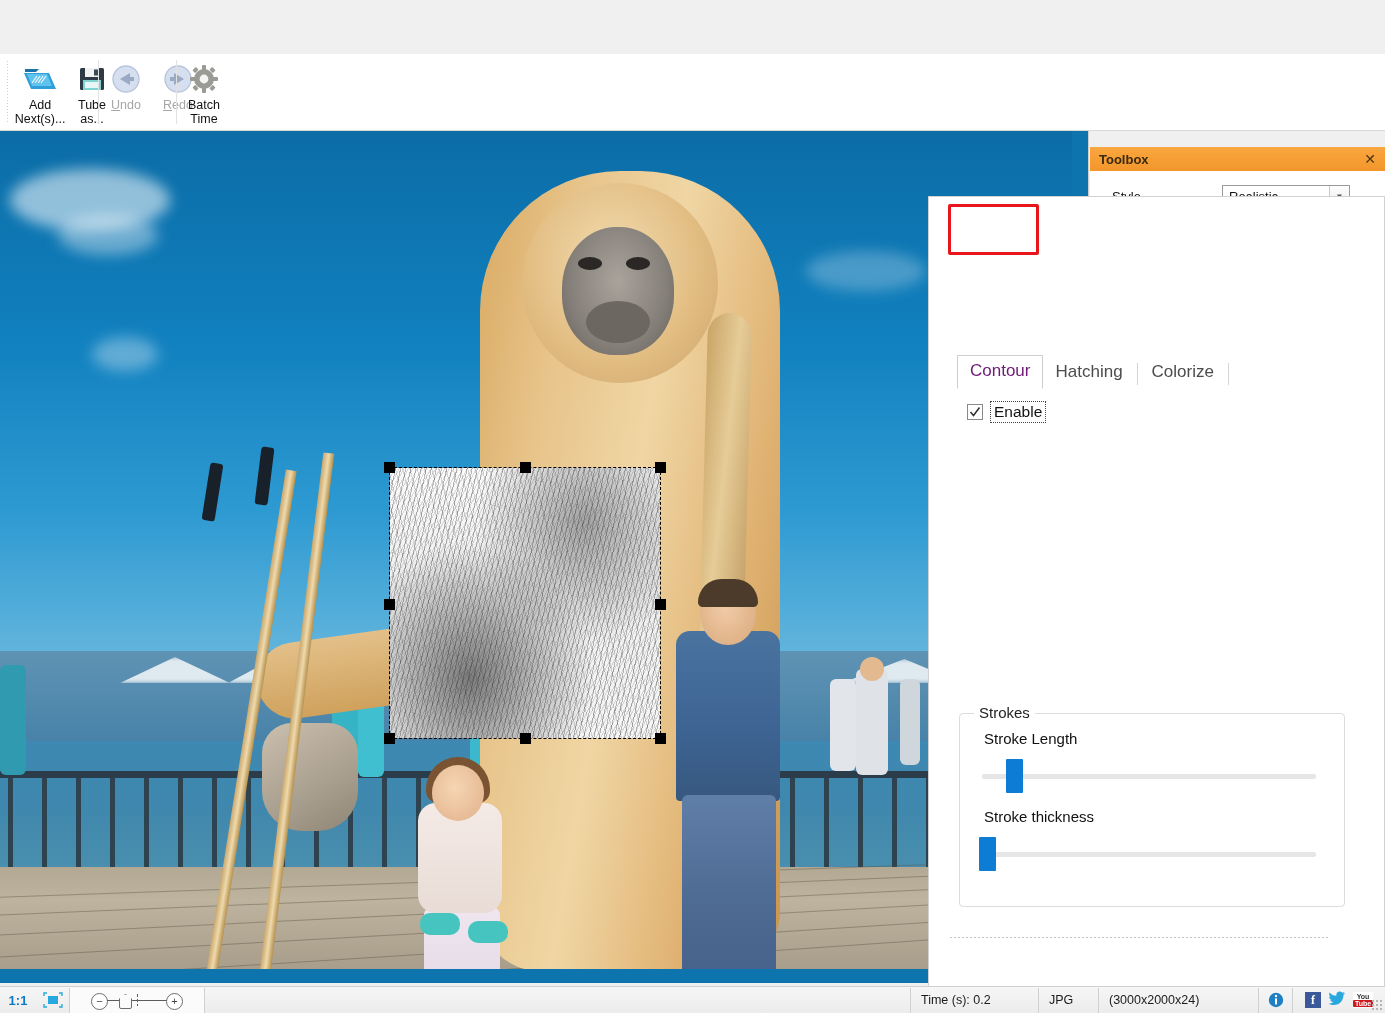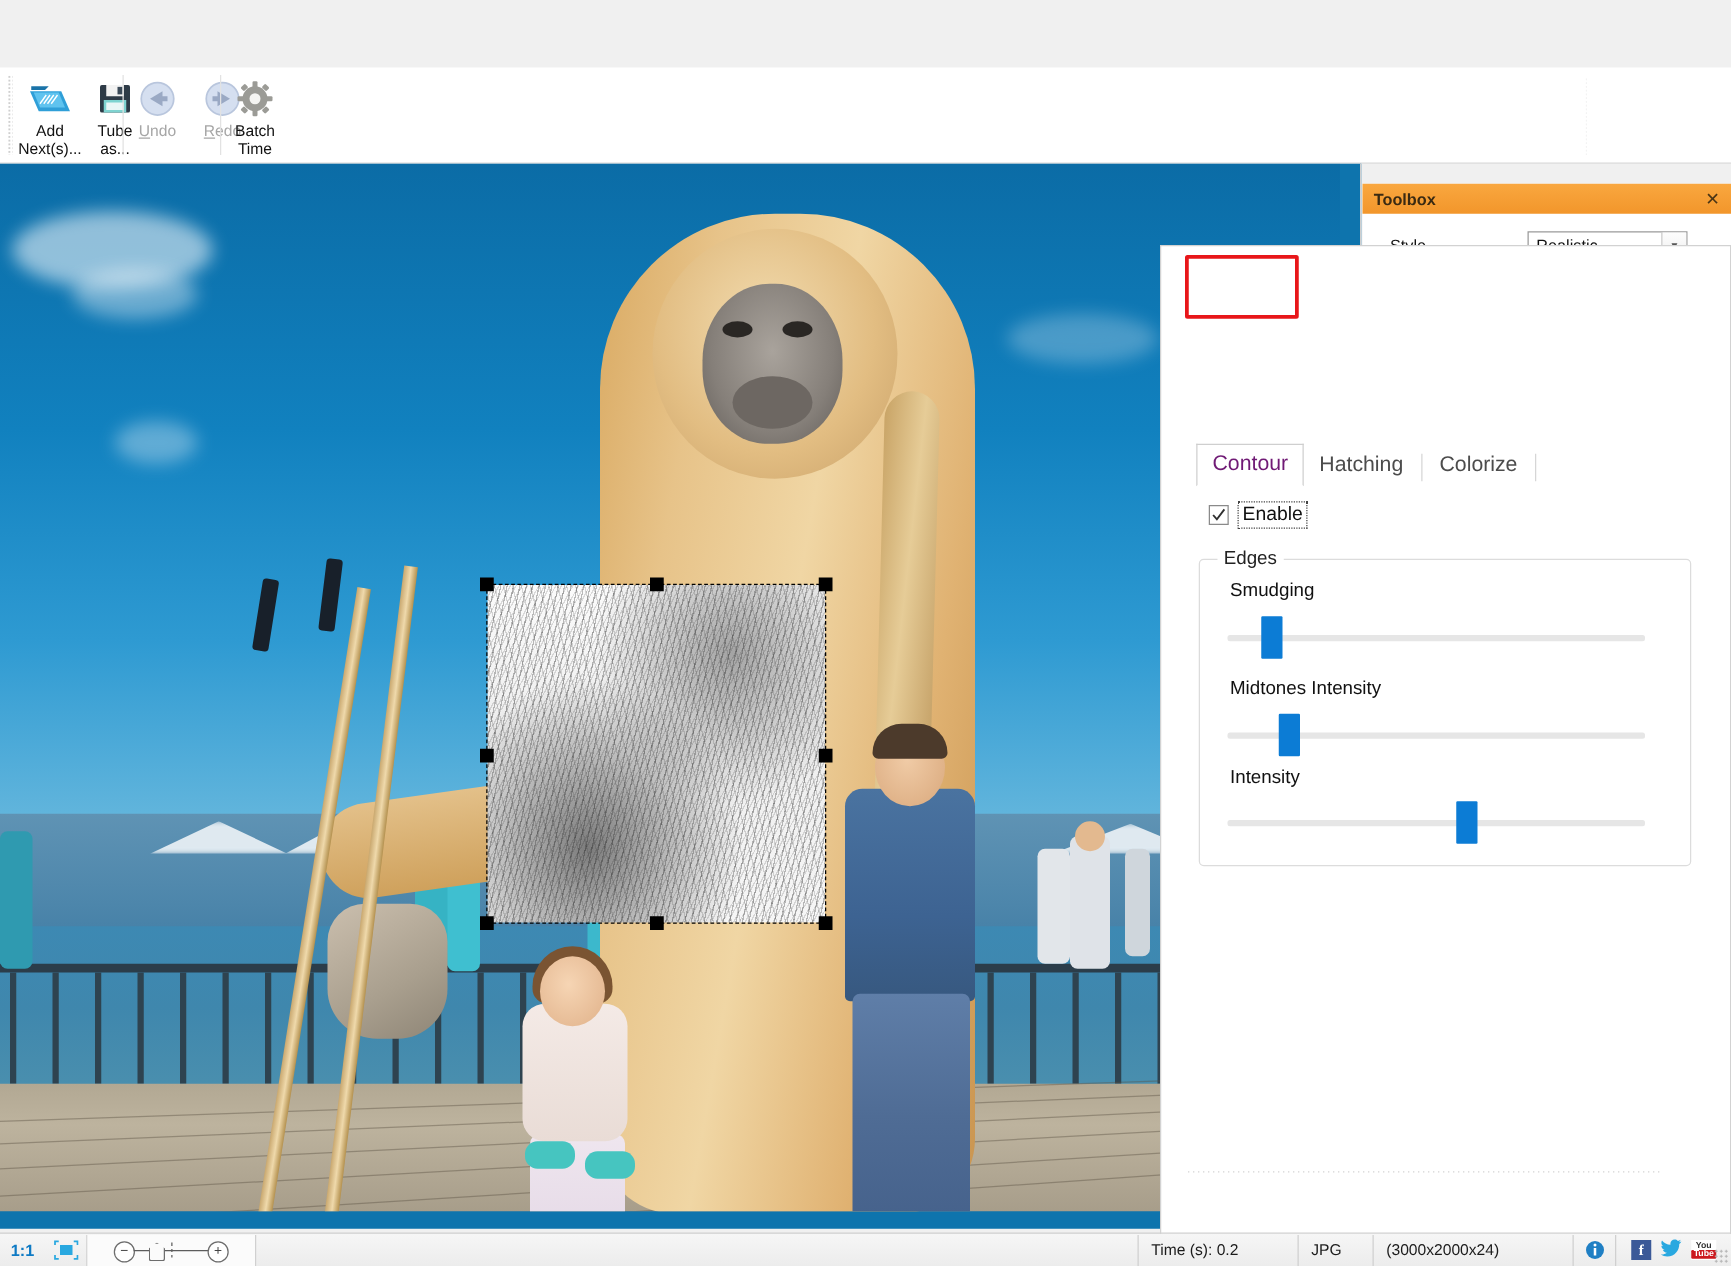--- a/index.html
+++ b/index.html
@@ -552,39 +552,34 @@
 
       <div class="enable-row">
         <div class="cbox">
           <svg width="12" height="12" viewBox="0 0 12 12">
             <polyline points="1.5,6 4.5,9.5 10.5,1.5" fill="none" stroke="#303030" stroke-width="1.5"></polyline>
           </svg>
         </div>
         <div class="enable-lbl">Enable</div>
       </div>
 
-      <div class="group" style="left:30px;top:250px;width:394px;height:246px;">
-        <div class="group-title">Edges</div>
-
-        <div class="slider-label" style="left:24px;top:16px;">Smudging</div>
+
+      <div class="group" style="left:30px;top:516px;width:386px;height:194px;">
+        <div class="group-title">Strokes</div>
+
+        <div class="slider-label" style="left:24px;top:16px;">Stroke Length</div>
         <div class="track" style="left:22px;top:60px;width:334px;">
-          <div class="thumb" style="left:27px;top:-15px;"></div>
-        </div>
-
-        <div class="slider-label" style="left:24px;top:94px;">Midtones Intensity</div>
+          <div class="thumb" style="left:24px;top:-15px;"></div>
+        </div>
+
+        <div class="slider-label" style="left:24px;top:94px;">Stroke thickness</div>
         <div class="track" style="left:22px;top:138px;width:334px;">
-          <div class="thumb" style="left:41px;top:-15px;"></div>
-        </div>
-
-        <div class="slider-label" style="left:24px;top:165px;">Intensity</div>
-        <div class="track" style="left:22px;top:208px;width:334px;">
-          <div class="thumb" style="left:183px;top:-15px;"></div>
-        </div>
-      </div>
-
+          <div class="thumb" style="left:-3px;top:-15px;"></div>
+        </div>
+      </div>
 
       <div class="divider-dots"></div>
 
       <div class="run-btn">
         <span class="run-arrow">
           <svg width="56" height="34" viewBox="0 0 56 34">
             <path d="M2 8 L14 8 L22 17 L14 26 L2 26 L10 17 Z" fill="#5aa832"></path>
             <path d="M16 4 L34 4 L46 17 L34 30 L16 30 L28 17 Z" fill="#4f9e2b"></path>
             <path d="M20 9 L28 9 L34 17 L28 25 L20 25 L26 17 Z" fill="#8fc96a"></path>
           </svg>

